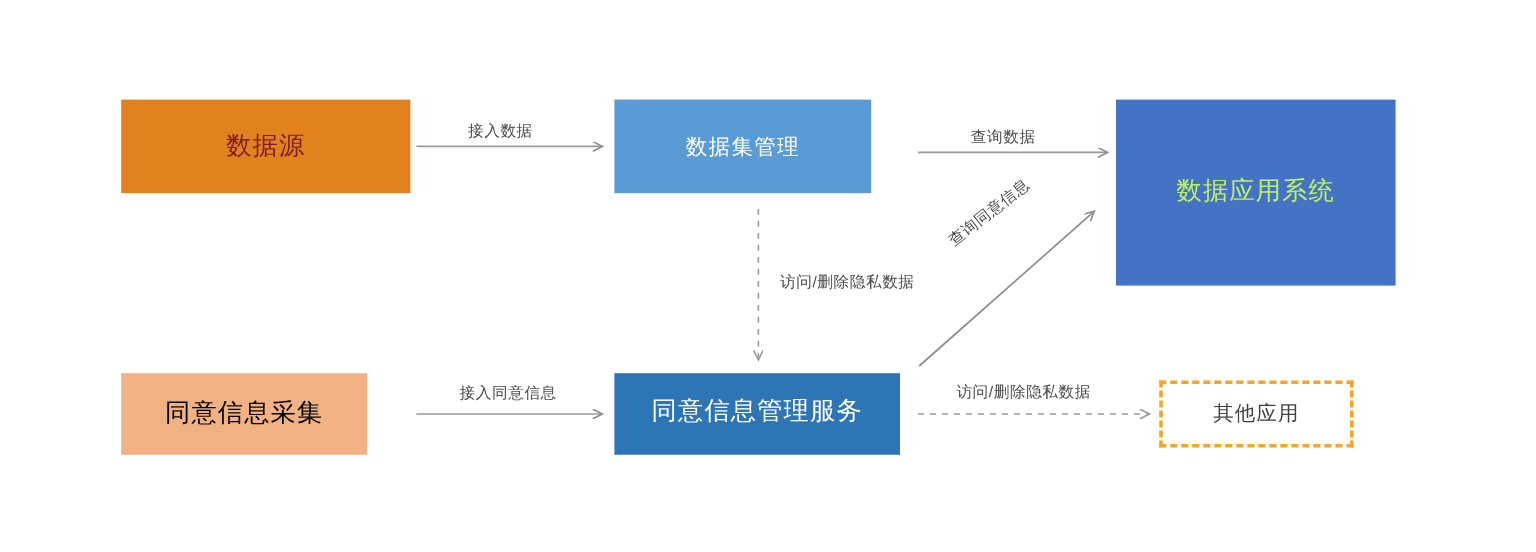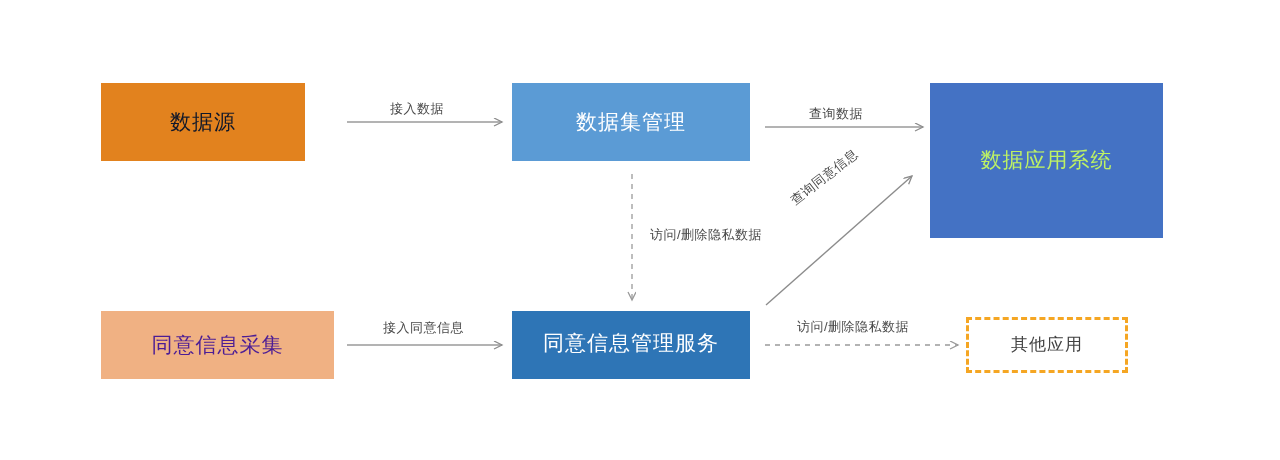--- a/index.html
+++ b/index.html
@@ -28,41 +28,41 @@
     display: flex;
     align-items: center;
     justify-content: center;
     text-align: center;
     line-height: 1.25;
     letter-spacing: 1px;
   }
 
   
   .node-datasource {
-    left: 101px; top: 83px; width: 204px; height: 78px;
+    left: 101px; top: 83px; width: 241px; height: 78px;
     background: #E2821E;
-    color: #0f172a;
+    color: #7f1d1d;
     font-size: 21px;
   }
   .node-dataset-mgmt {
-    left: 512px; top: 83px; width: 238px; height: 78px;
+    left: 512px; top: 83px; width: 214px; height: 78px;
     background: #5B9BD5;
     color: #ffffff;
-    font-size: 21px;
+    font-size: 18px;
   }
   .node-data-app {
     left: 930px; top: 83px; width: 233px; height: 155px;
     background: #4472C4;
     color: #bef264;
     font-size: 21px;
   }
   .node-consent-collect {
-    left: 101px; top: 311px; width: 233px; height: 68px;
+    left: 101px; top: 311px; width: 205px; height: 68px;
     background: #F0B183;
-    color: #4c1d95;
+    color: #000000;
     font-size: 21px;
   }
   .node-consent-mgmt {
     left: 512px; top: 311px; width: 238px; height: 68px;
     background: #2E75B6;
     color: #ffffff;
     font-size: 21px;
     font-family: Liberation Mono, monospace;
   }
   .node-other-app {

